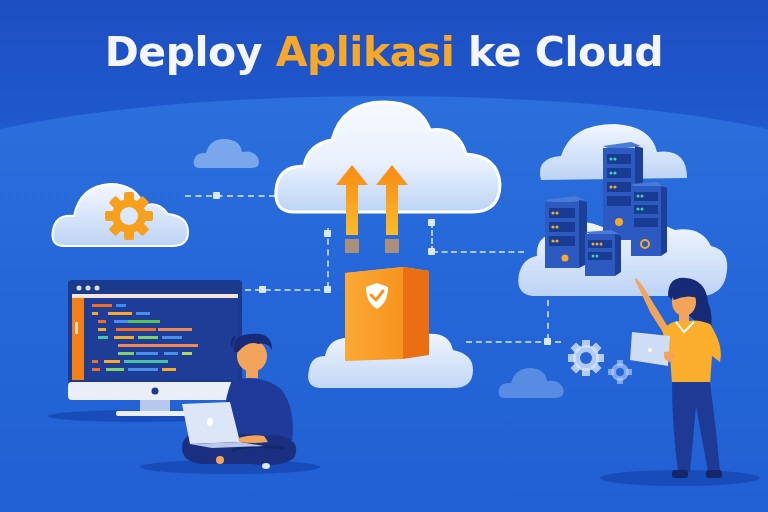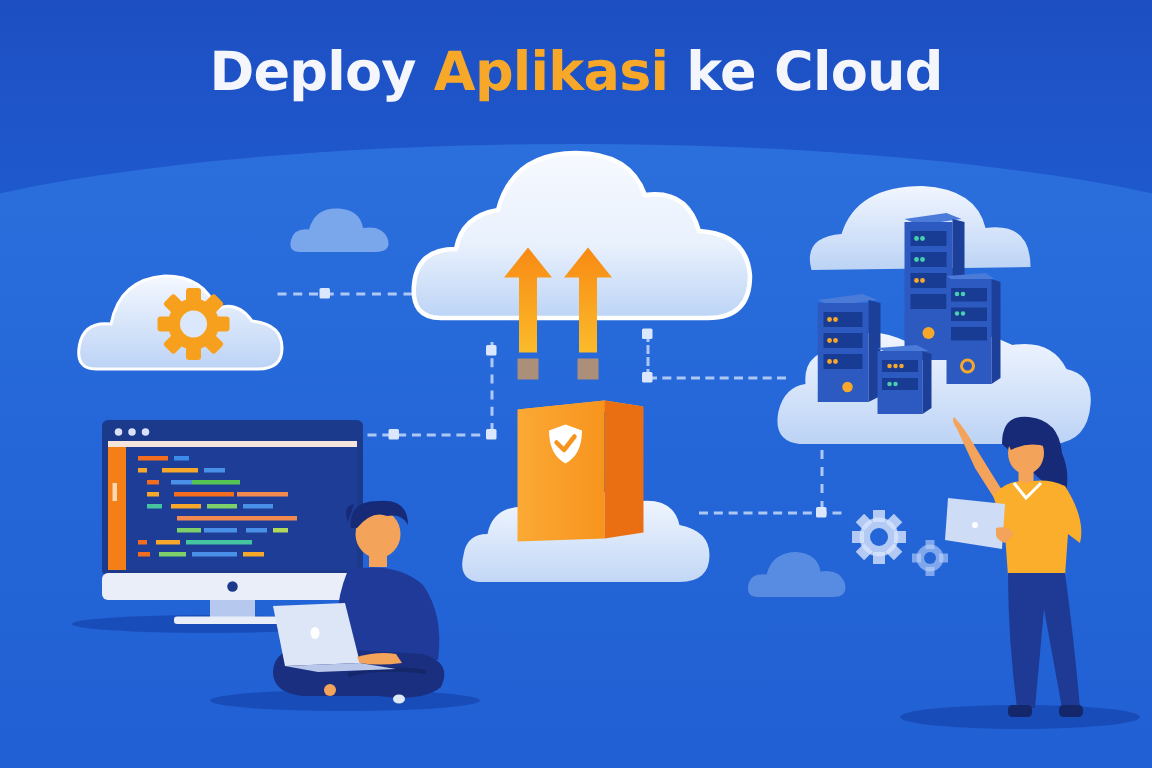--- a/index.html
+++ b/index.html
@@ -2,21 +2,21 @@
 <html><head>
 <meta charset="utf-8">
 <style>
   html,body{margin:0;padding:0;}
   body{width:768px;height:512px;overflow:hidden;font-family:"DejaVu Sans","Liberation Sans",sans-serif;}
   .scene{position:relative;width:768px;height:512px;overflow:hidden;
     background:linear-gradient(180deg,#1d4fc2 0%,#1f5bd0 30%,#2366d8 60%,#1f5ed4 100%);}
   .glow{position:absolute;left:-120px;top:96px;width:1008px;height:520px;border-radius:50% 50% 0 0/18% 18% 0 0;
     background:linear-gradient(180deg,#2b6fdc 0%,#2466d8 40%,#1f5dd2 100%);}
   .title{position:absolute;left:0;right:0;top:28px;text-align:center;font-family:"DejaVu Sans",sans-serif;
-    font-weight:bold;font-size:36px;letter-spacing:-0.5px;color:#f4f6fb;}
+    font-weight:bold;font-size:41px;letter-spacing:-0.5px;color:#f4f6fb;}
   .title .hl{color:#f7a829;}
   .abs{position:absolute;}
   .dash-h{position:absolute;height:0;border-top:2px dashed rgba(220,232,255,0.75);}
   .dash-v{position:absolute;width:0;border-left:2px dashed rgba(220,232,255,0.75);}
   .node{position:absolute;width:7px;height:7px;background:#dbe6ff;border-radius:1px;}
   .shadow{position:absolute;border-radius:50%;background:rgba(14,50,150,0.45);}
 </style>
 </head>
 <body>
 

